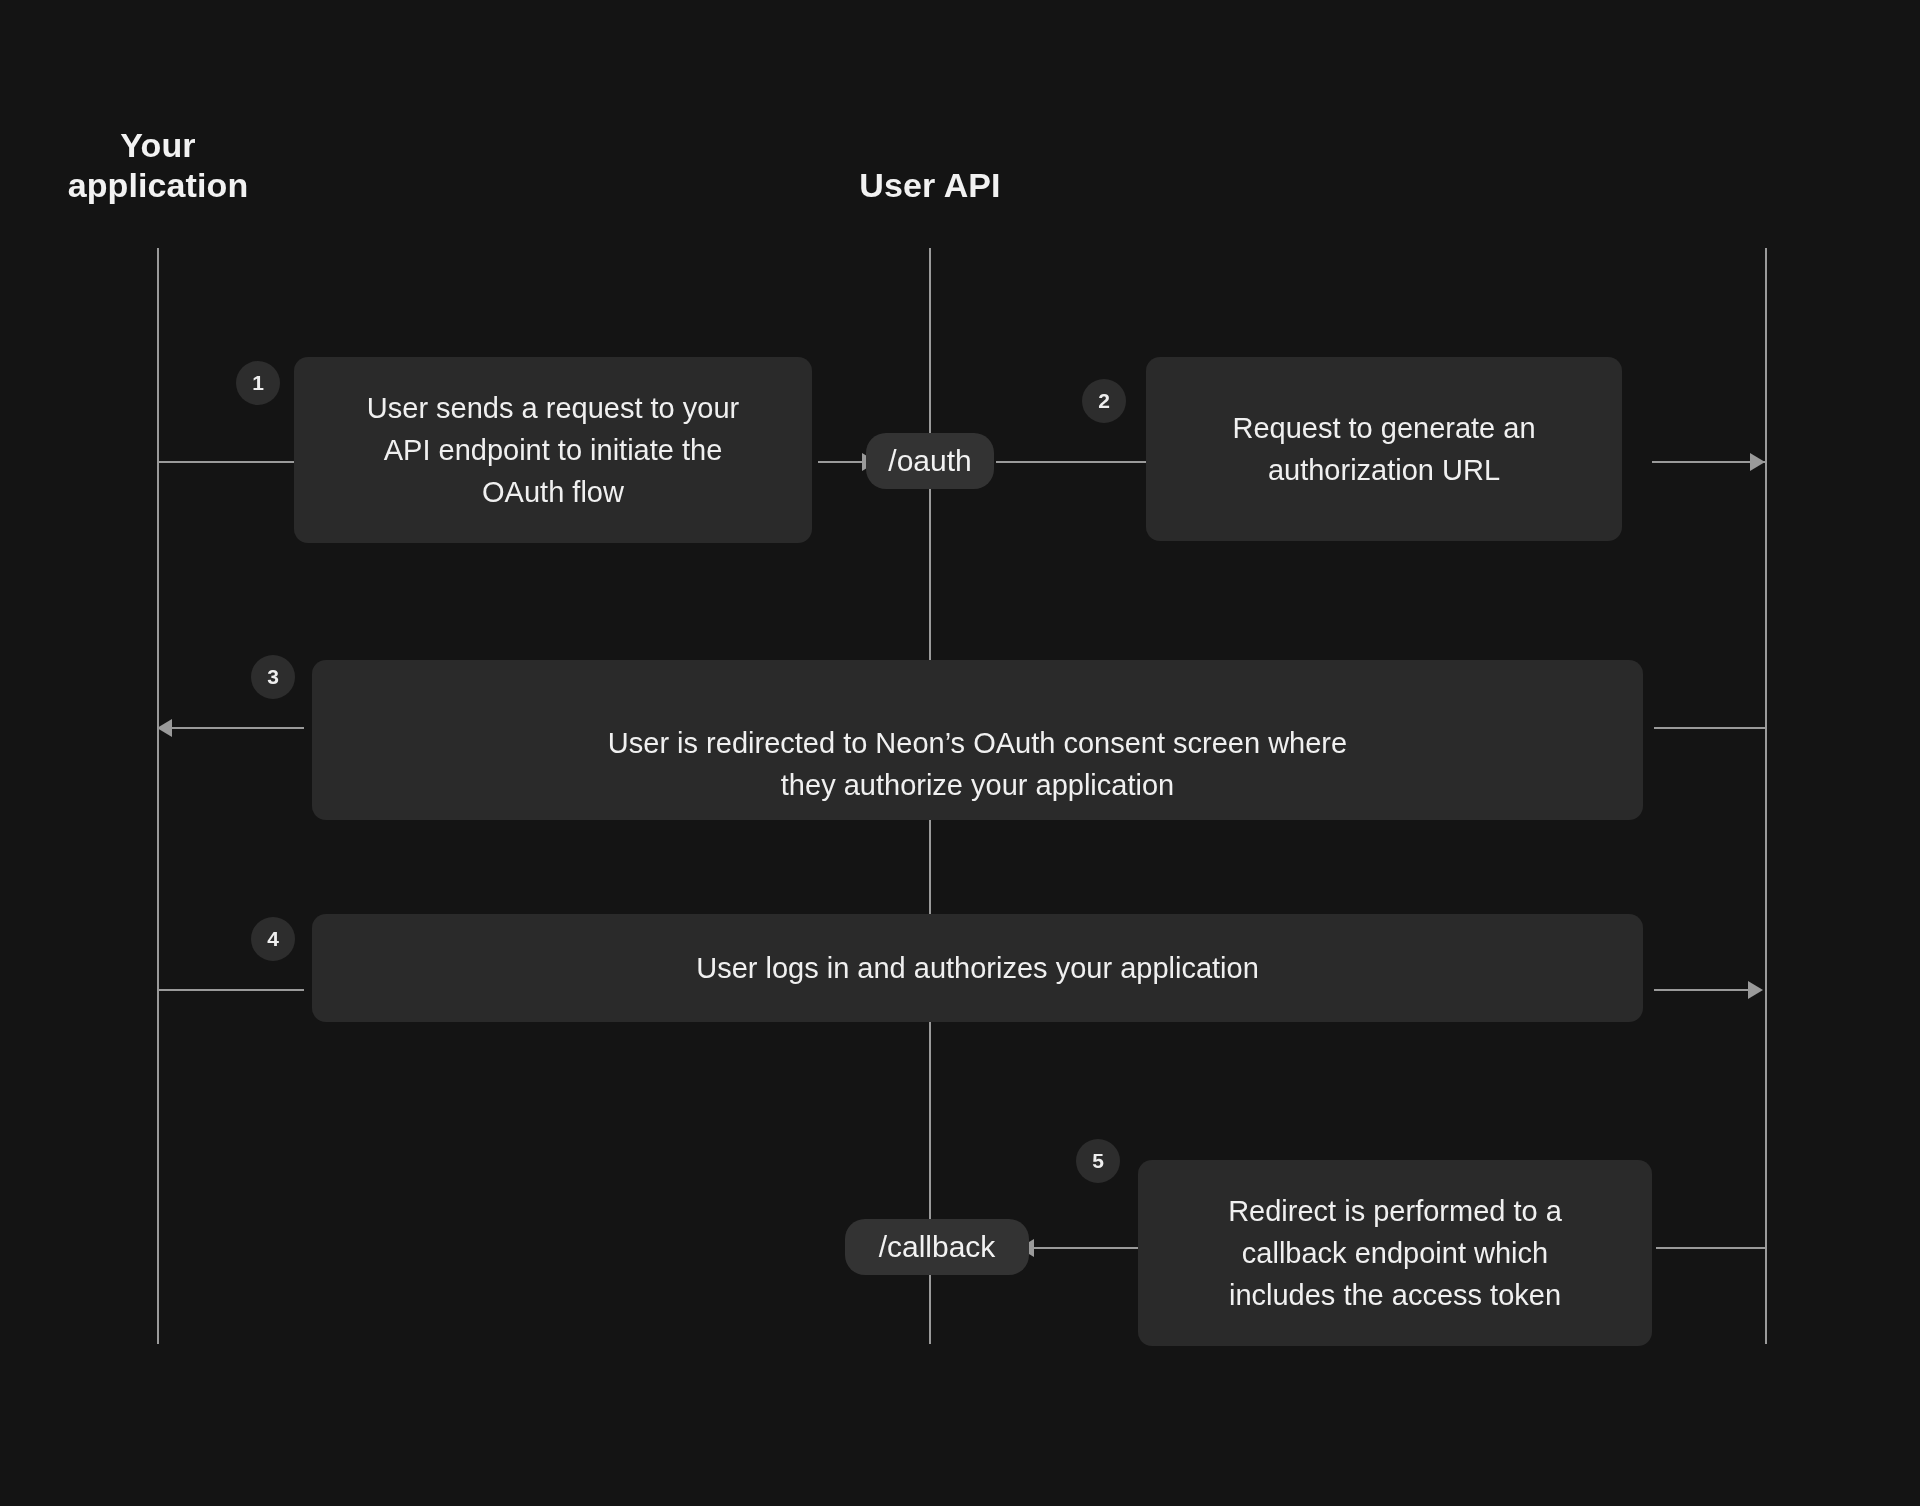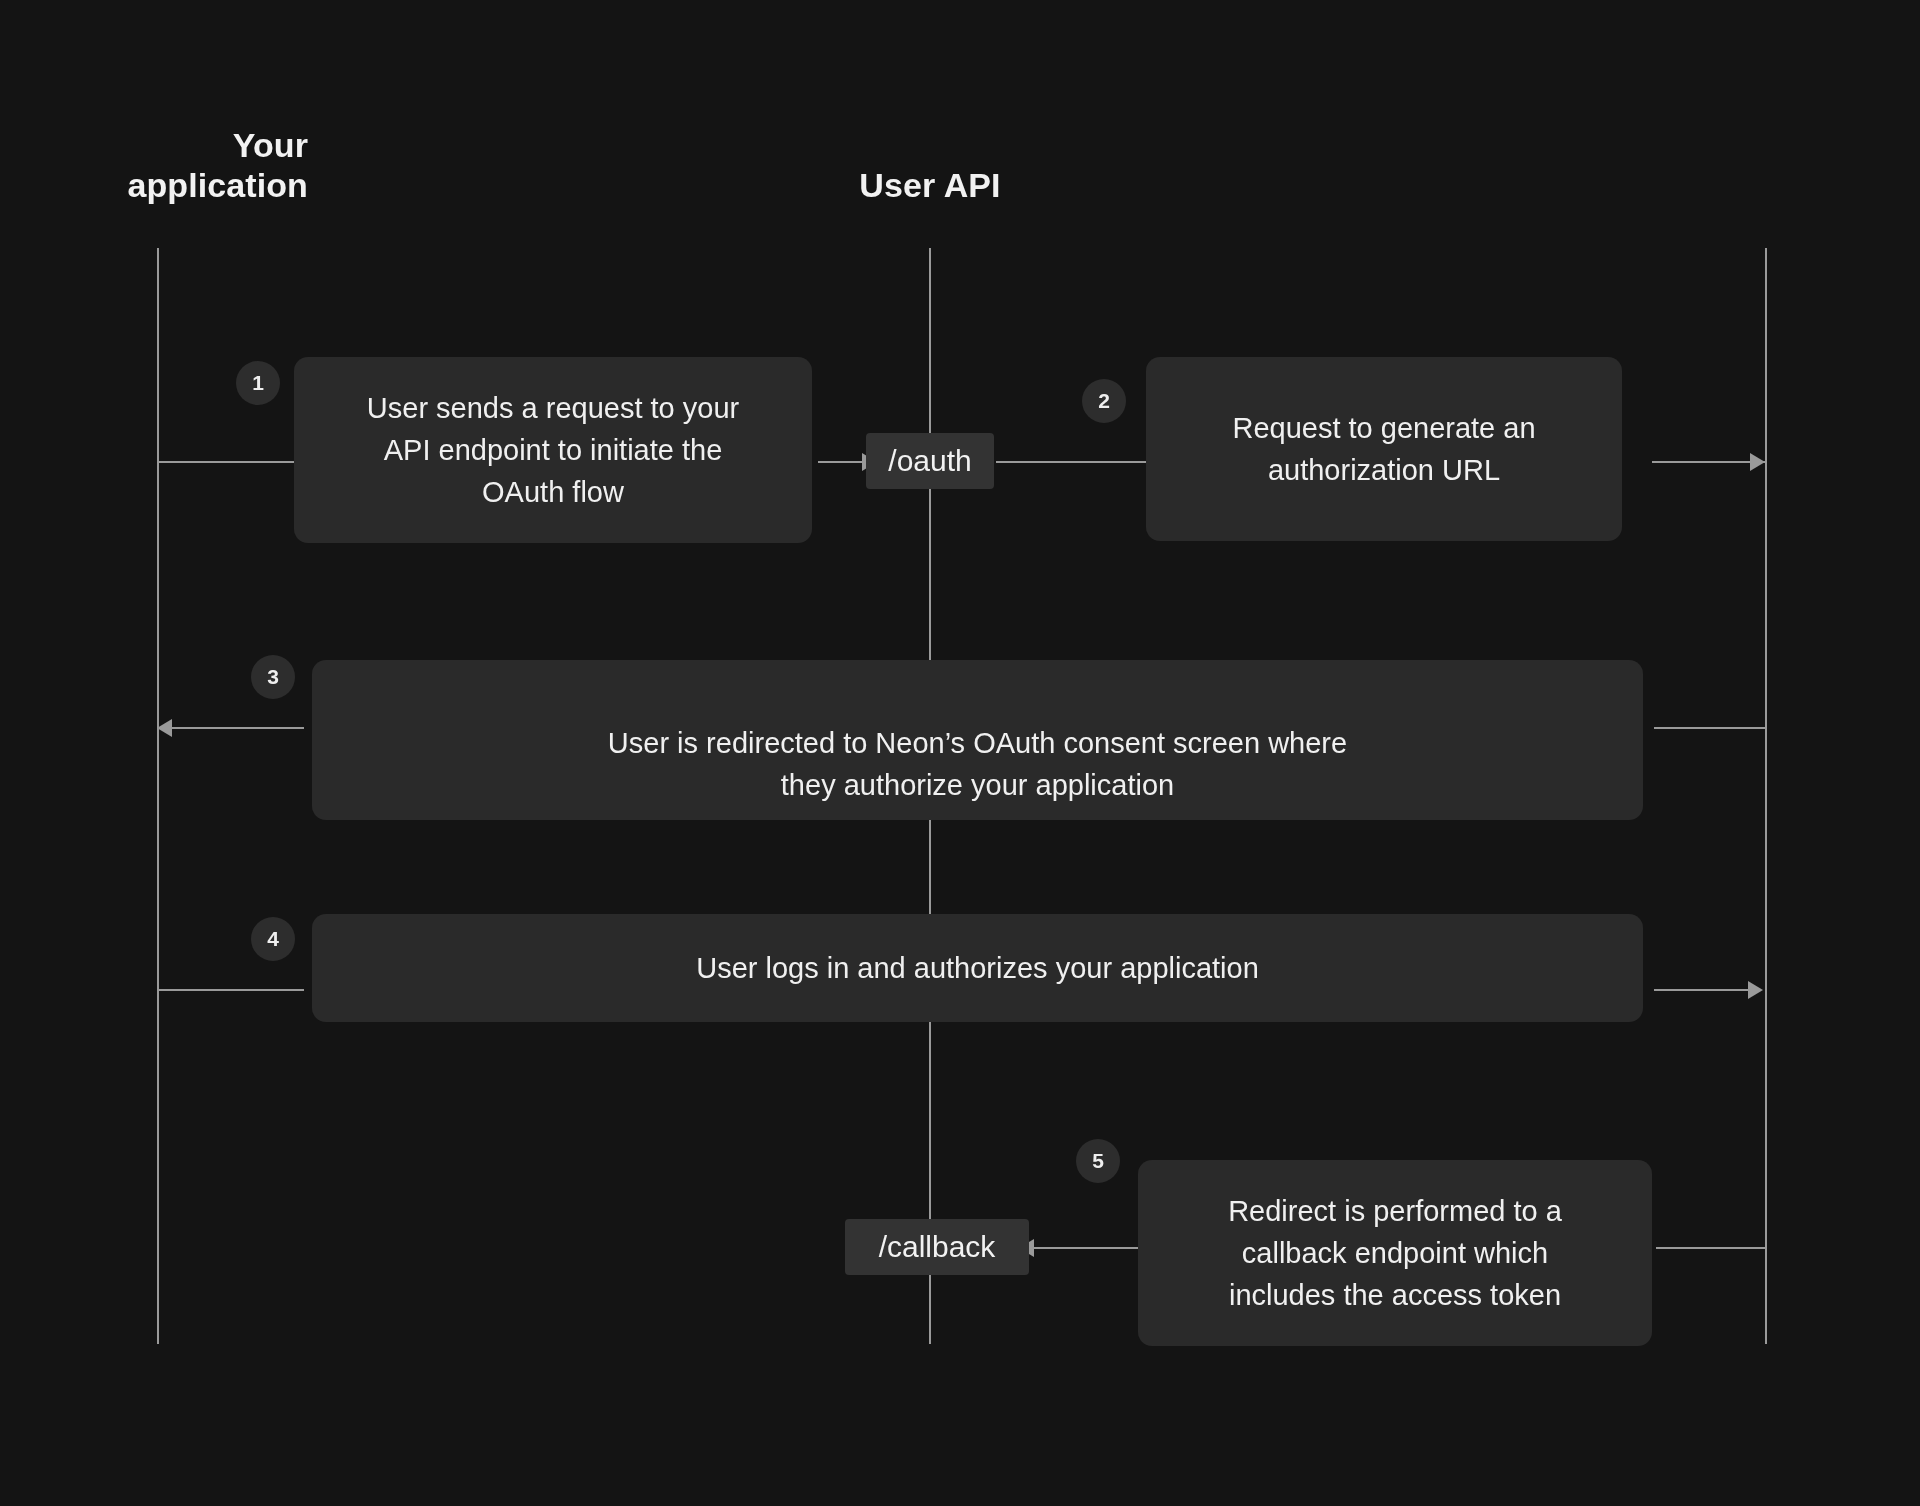--- a/index.html
+++ b/index.html
@@ -95,37 +95,37 @@
     display: flex;
     align-items: center;
     justify-content: center;
     z-index: 5;
   }
 
   
   .pill {
     position: absolute;
     background: #333333;
-    border-radius: 4px;
+    border-radius: 20px;
     color: #f2f2f2;
     font-size: 30px;
     display: flex;
     align-items: center;
     justify-content: center;
     padding: 10px 26px;
     z-index: 6;
     white-space: nowrap;
   }
 </style>
 </head>
 <body>
 
 <div id="stage">
 
-  <div class="lifeline-label" style="left:158px; top:125px; width:300px;text-align:right;">Your
+  <div class="lifeline-label" style="left:158px; top:125px; width:300px;">Your
 application</div>
 
   <div class="lifeline-label" style="left:930px; top:165px; width:300px;">User API</div>
 
 
   <div class="lifeline" style="left:157px;"></div>
   <div class="lifeline" style="left:929px;"></div>
   <div class="lifeline" style="left:1765px;"></div>
 
   <div class="conn" style="left:158px; top:461px; width:138px;"></div>

